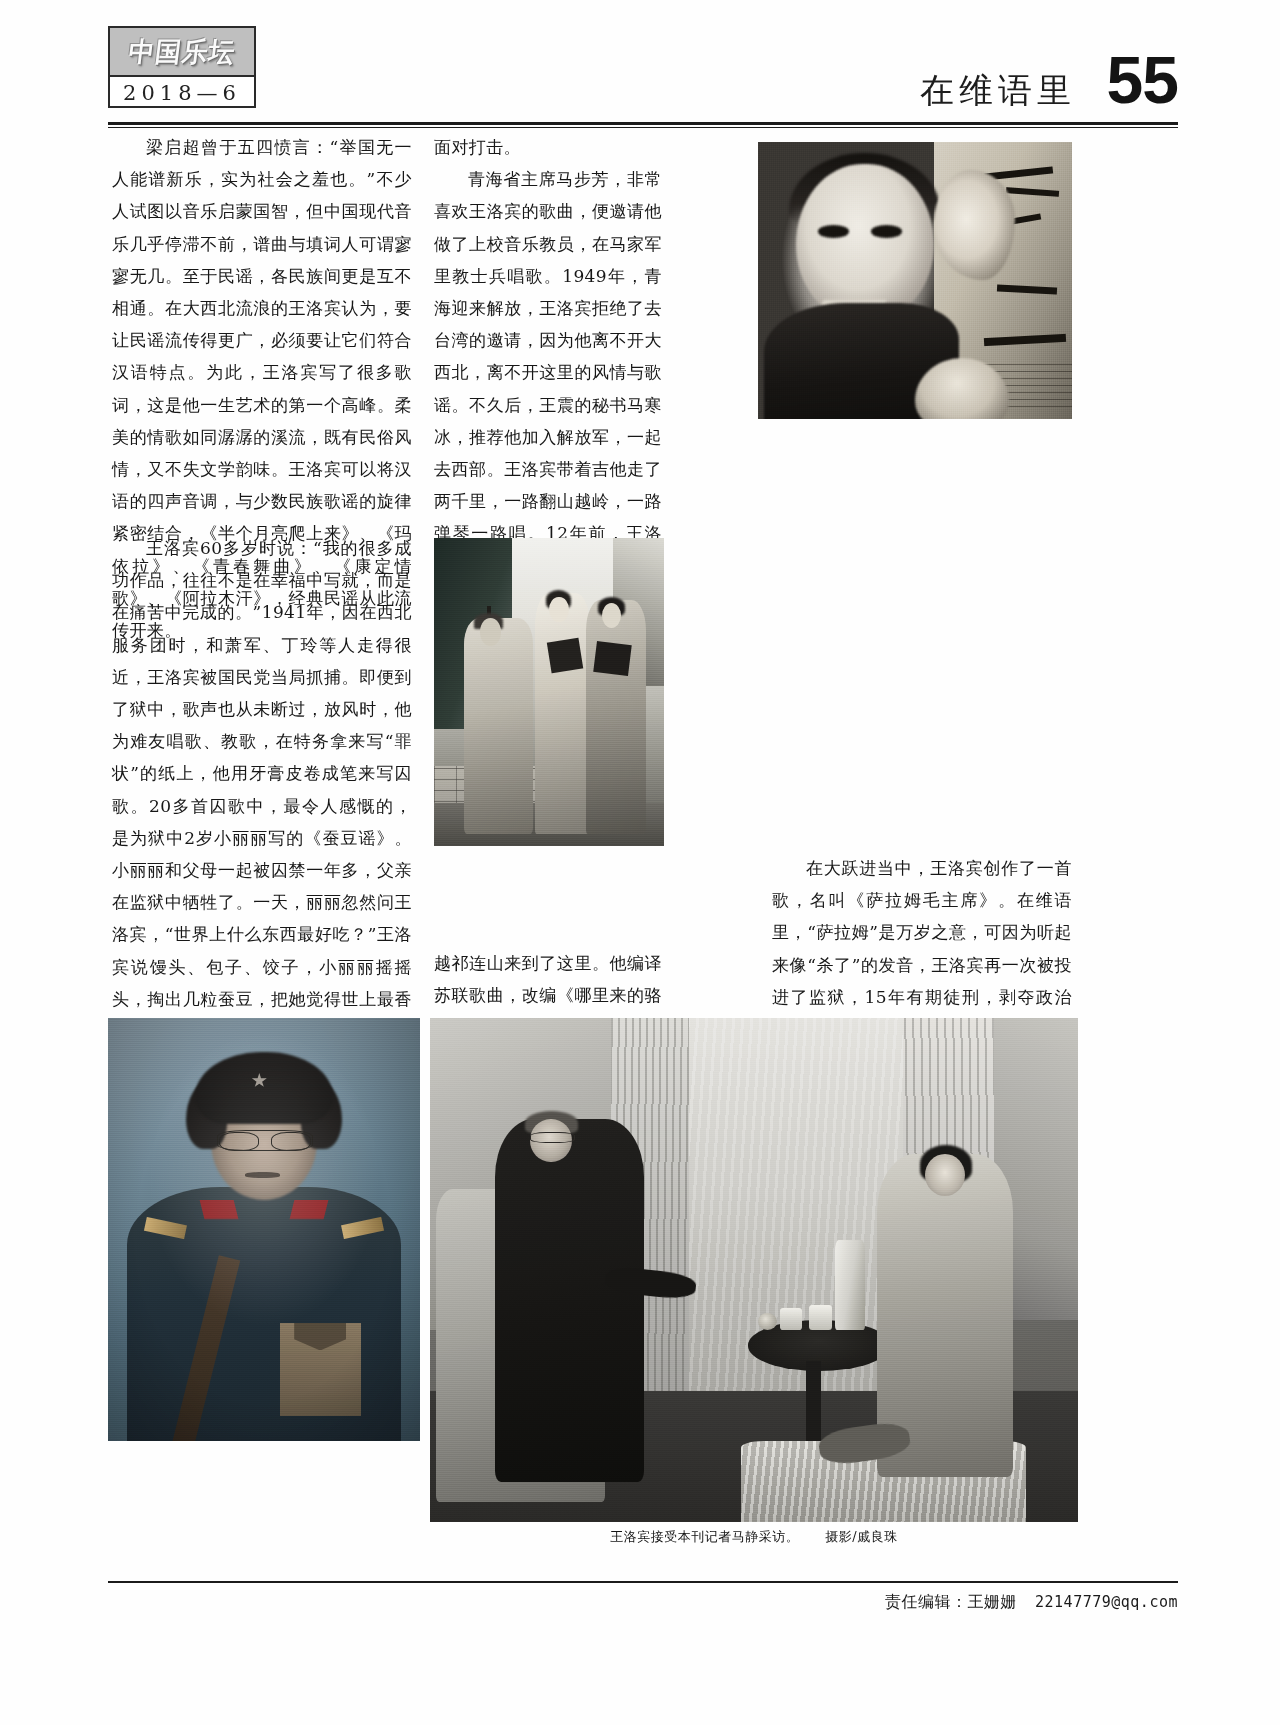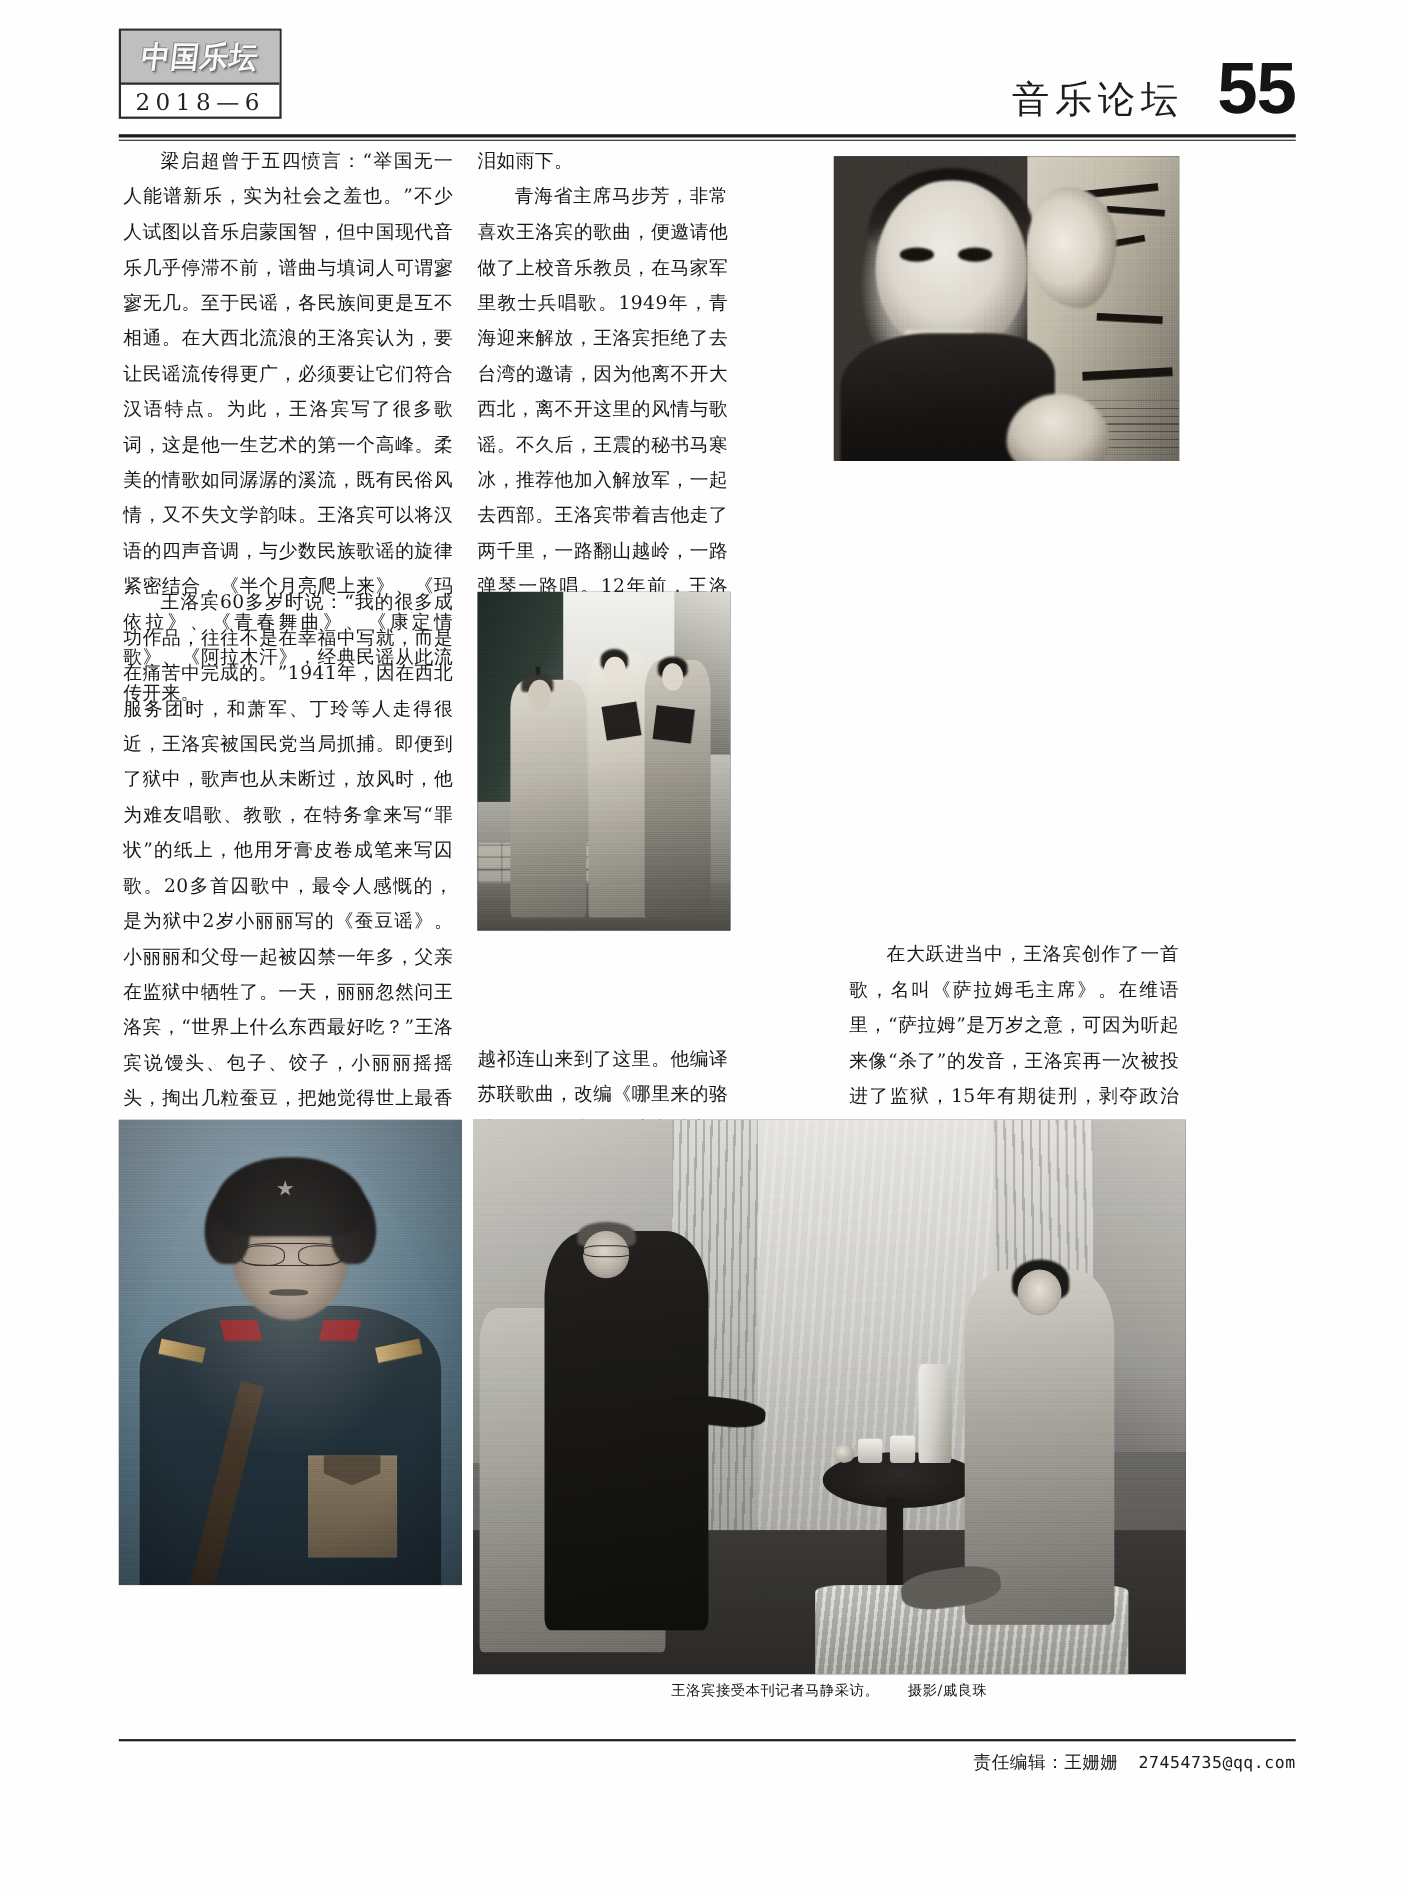--- a/index.html
+++ b/index.html
@@ -679,35 +679,35 @@
 
     <div class="logo-box">
       <div class="logo-band">
         <span>中国乐坛</span>
       </div>
       <div class="logo-year">
         <span>2018—6</span>
       </div>
     </div>
 
-    <div class="section-title">音乐论坛</div>
+    <div class="section-title">在维语里</div>
     <div class="page-number">55</div>
   </div>
 
   <div class="rule-top"></div>
 
   <div class="col col1a">
     <p>梁启超曾于五四愤言：“举国无一人能谱新乐，实为社会之羞也。”不少人试图以音乐启蒙国智，但中国现代音乐几乎停滞不前，谱曲与填词人可谓寥寥无几。至于民谣，各民族间更是互不相通。在大西北流浪的王洛宾认为，要让民谣流传得更广，必须要让它们符合汉语特点。为此，王洛宾写了很多歌词，这是他一生艺术的第一个高峰。柔美的情歌如同潺潺的溪流，既有民俗风情，又不失文学韵味。王洛宾可以将汉语的四声音调，与少数民族歌谣的旋律紧密结合，《半个月亮爬上来》、《玛依拉》、《青春舞曲》、《康定情歌》、《阿拉木汗》，经典民谣从此流传开来。</p>
   </div>
   <div class="col col1b">
     <p>王洛宾60多岁时说：“我的很多成功作品，往往不是在幸福中写就，而是在痛苦中完成的。”1941年，因在西北服务团时，和萧军、丁玲等人走得很近，王洛宾被国民党当局抓捕。即便到了狱中，歌声也从未断过，放风时，他为难友唱歌、教歌，在特务拿来写“罪状”的纸上，他用牙膏皮卷成笔来写囚歌。20多首囚歌中，最令人感慨的，是为狱中2岁小丽丽写的《蚕豆谣》。小丽丽和父母一起被囚禁一年多，父亲在监狱中牺牲了。一天，丽丽忽然问王洛宾，“世界上什么东西最好吃？”王洛宾说馒头、包子、饺子，小丽丽摇摇头，掏出几粒蚕豆，把她觉得世上最香的食物，分给了王洛宾。50年后，经历一生磨难、82岁的王洛宾，与小丽丽重逢，唱起这首歌，两人</p>
   </div>
 
   <div class="col col2a">
-    <p style="text-indent:0">泪如雨下。</p>
+    <p style="text-indent:0">面对打击。</p>
     <p>青海省主席马步芳，非常喜欢王洛宾的歌曲，便邀请他做了上校音乐教员，在马家军里教士兵唱歌。1949年，青海迎来解放，王洛宾拒绝了去台湾的邀请，因为他离不开大西北，离不开这里的风情与歌谣。不久后，王震的秘书马寒冰，推荐他加入解放军，一起去西部。王洛宾带着吉他走了两千里，一路翻山越岭，一路弹琴一路唱。12年前，王洛宾便渴望到新疆，在改编了那么多维族歌曲后，他终于翻</p>
   </div>
   <div class="col col2b">
     <p style="text-indent:0">越祁连山来到了这里。他编译苏联歌曲，改编《哪里来的骆驼队》、《我不愿擦去鞋上的泥》、《在银色的月光下》，继续着自己的传歌事业。</p>
   </div>
   <div class="col col2c">
     <p>然而，就在1950年春，留在西宁的妻子给王洛宾写信，说是家里被抄，连棉花都</p>
   </div>
 
   <div class="col col3b">
@@ -803,16 +803,16 @@
     <div class="p4-grain"></div>
   </div>
 
   <div class="caption">
     <span>王洛宾接受本刊记者马静采访。</span><span class="credit">摄影/戚良珠</span>
   </div>
 
   <div class="rule-bottom"></div>
 
   <div class="footer">
-    <span>责任编辑：</span><span>王姗姗</span><span class="email">27454735@qq.com</span>
+    <span>责任编辑：</span><span>王姗姗</span><span class="email">22147779@qq.com</span>
   </div>
 
 </div>
 
 </body></html>

